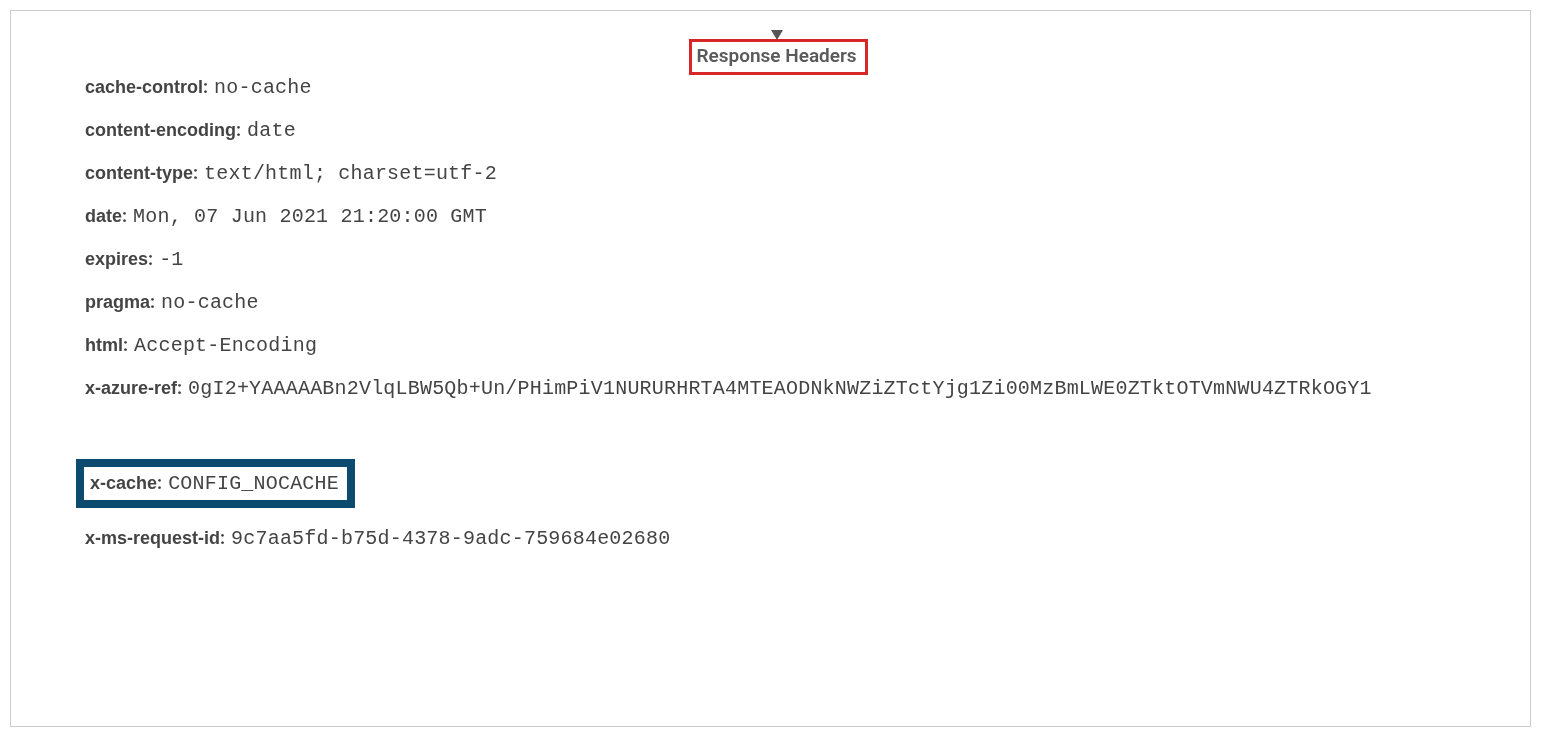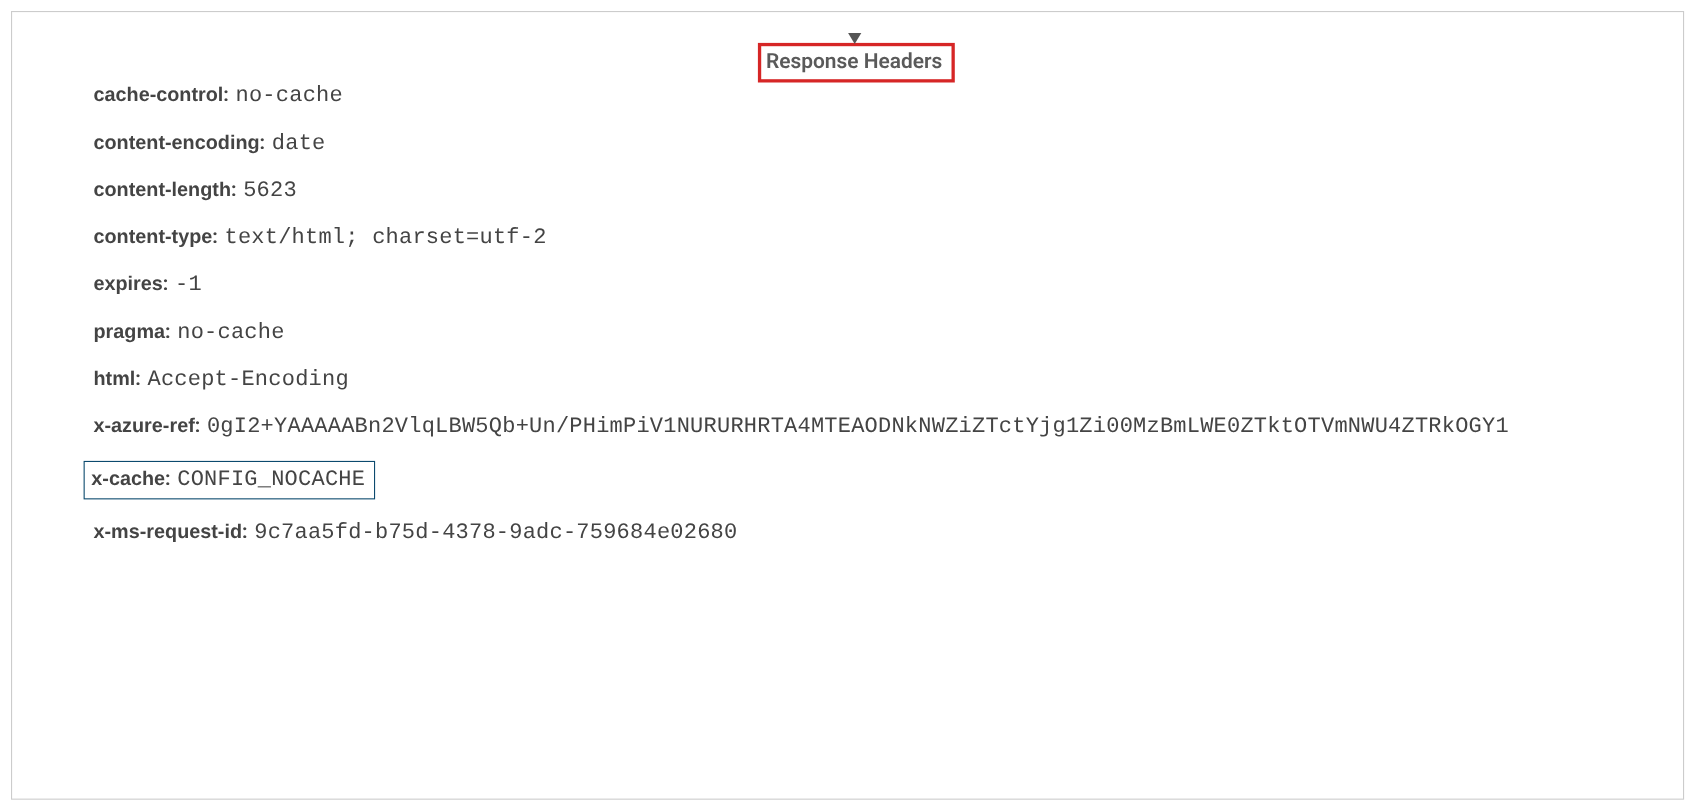--- a/index.html
+++ b/index.html
@@ -61,24 +61,25 @@
       color: #444;
       margin-right: 6px;
     }
     .header-val {
       font-family: "Consolas", "Menlo", "Courier New", monospace;
       font-size: 20px;
       color: #444;
       letter-spacing: 0.2px;
     }
     .boxed {
-      border: 1px solid #0c4a6e;
+      border: 8px solid #0c4a6e;
       padding: 4px 8px 4px 6px;
       display: inline-block;
       margin-left: -9px;
+      margin-top: 40px;
     }
     .boxed .header-key { font-weight: 700; }
   </style>
 </head>
 <body>
 
 <div class="panel">
 
   <div class="section-header">
     <div class="triangle"></div>
@@ -88,28 +89,28 @@
   <div class="headers-list">
 
     <div class="header-row">
       <span class="header-key">cache-control</span><span class="header-sep">:</span><span class="header-val">no-cache</span>
     </div>
 
     <div class="header-row">
       <span class="header-key">content-encoding</span><span class="header-sep">:</span><span class="header-val">date</span>
     </div>
 
-    <div class="header-row">
-      <span class="header-key">content-length</span><span class="header-sep">:</span><span class="header-val">5623</span>
-    </div>
 
     <div class="header-row">
       <span class="header-key">content-type</span><span class="header-sep">:</span><span class="header-val">text/html; charset=utf-2</span>
     </div>
 
+    <div class="header-row">
+      <span class="header-key">date</span><span class="header-sep">:</span><span class="header-val">Mon, 07 Jun 2021 21:20:00 GMT</span>
+    </div>
 
     <div class="header-row">
       <span class="header-key">expires</span><span class="header-sep">:</span><span class="header-val">-1</span>
     </div>
 
     <div class="header-row">
       <span class="header-key">pragma</span><span class="header-sep">:</span><span class="header-val">no-cache</span>
     </div>
 
 

